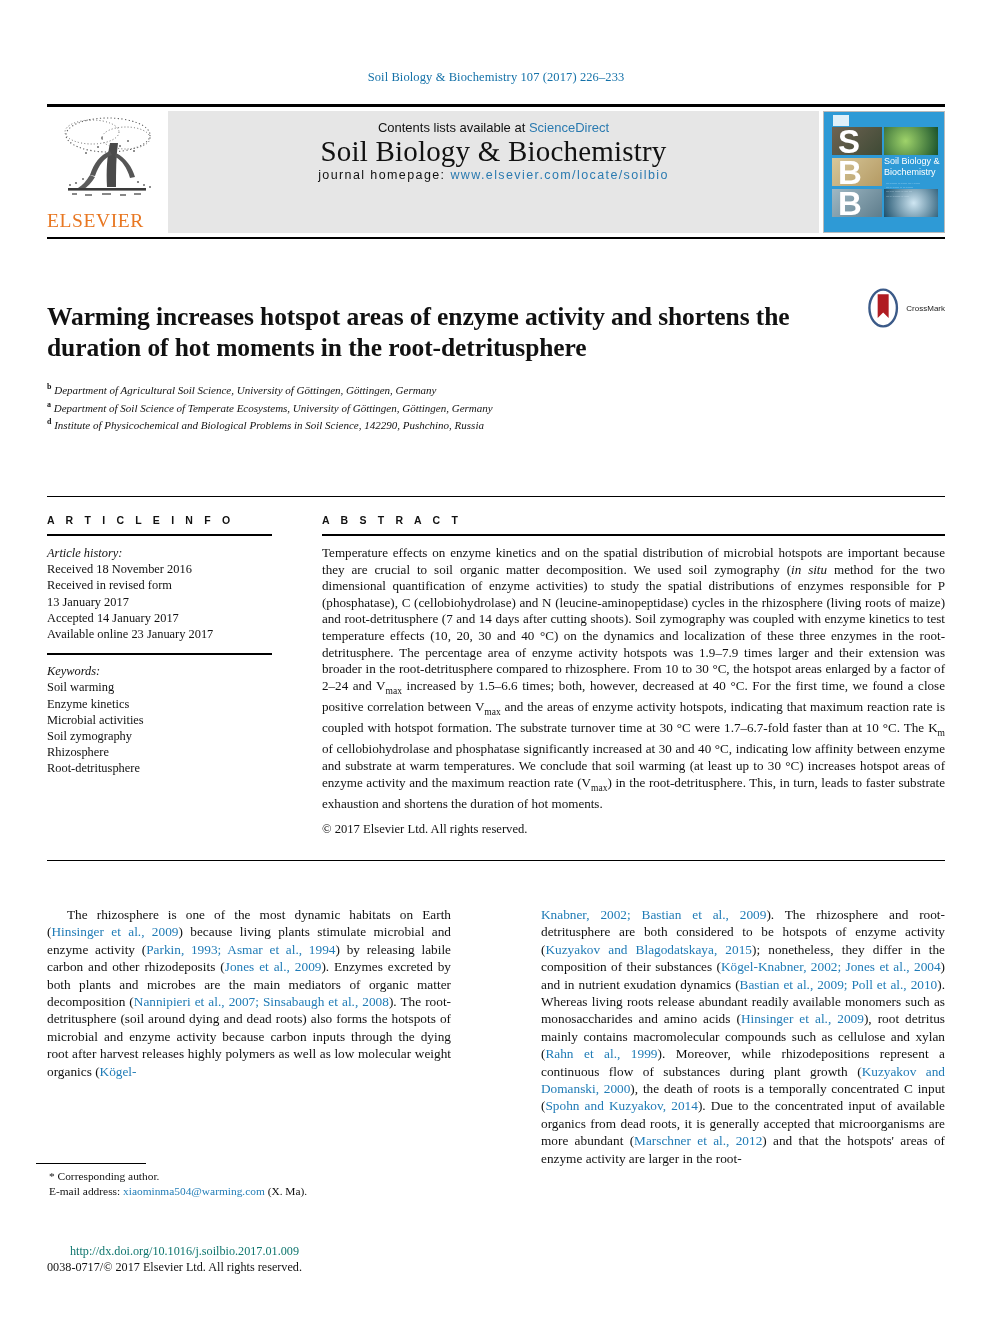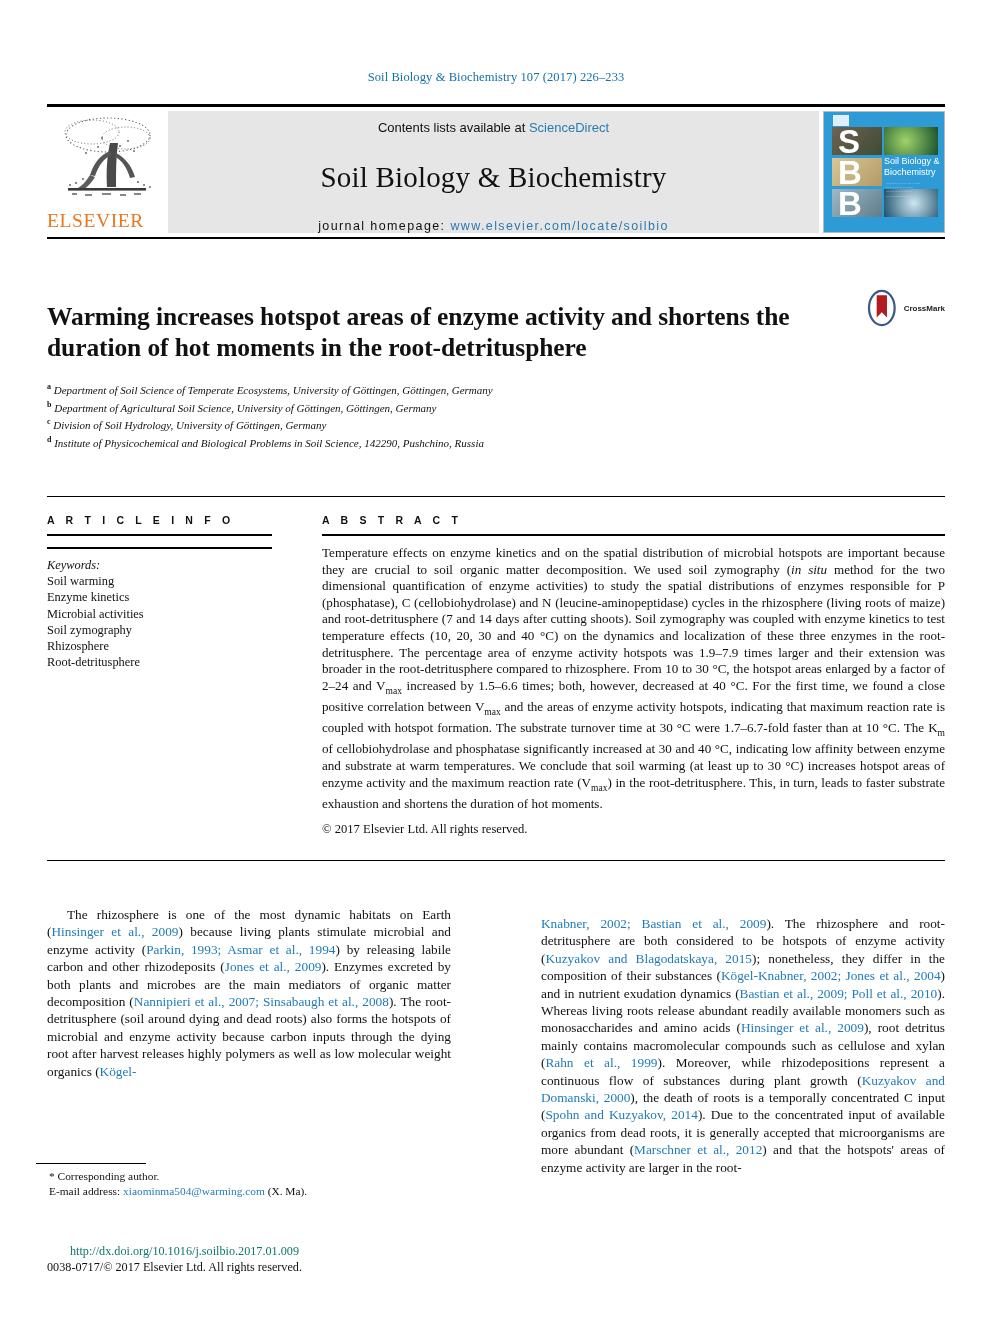--- a/index.html
+++ b/index.html
@@ -71,23 +71,22 @@
     letter-spacing: .6px;
   }
   .mast-center {
     flex: 1 1 auto;
     background: #e6e6e6;
     margin-left: 3px;
     margin-right: 4px;
     position: relative;
     display: flex;
     flex-direction: column;
-    justify-content: space-between;
     align-items: center;
-    padding: 9px 0 0;
+    padding: 9px 0 8px;
     box-sizing: border-box;
   }
   .contents-line {
     font-size: 13px;
     font-family: "Liberation Sans", sans-serif;
     color: #111;
   }
   .contents-line .sd { color: #2a7ab0; }
   .journal-title {
     font-family: "Liberation Serif", serif;
@@ -182,21 +181,21 @@
     right: 0;
     top: 0;
     width: 82px;
     height: 48px;
     display: flex;
     align-items: center;
   }
   .crossmark-label {
     font-family: "Liberation Sans", sans-serif;
     font-size: 8px;
-    font-weight: bold;
+    font-weight: normal;
     color: #222;
     margin-left: 3px;
   }
 
   .authors {
     margin-top: 16px;
     font-family: "Liberation Serif", serif;
     font-size: 17.5px;
     line-height: 24px;
     color: #111;
@@ -286,21 +285,21 @@
     position: absolute;
     top: 906px;
     width: 404px;
     font-family: "Liberation Serif", serif;
     font-size: 13.3px;
     line-height: 17.4px;
     text-align: justify;
     color: #111;
   }
   #col-left { left: 47px; }
-  #col-right { left: 541px; top: 906px; margin-top: 9px; }
+  #col-right { left: 541px; top: 906px; }
   .h2 {
     font-family: "Liberation Sans", sans-serif;
     font-size: 13.2px;
     font-weight: bold;
     color: #111;
     margin: 0 0 18px 0;
     letter-spacing: .1px;
   }
   .para { margin: 0; text-indent: 20px; }
   a.ref, .ref {
@@ -429,32 +428,39 @@
         <ellipse cx="22" cy="22" rx="15" ry="20" fill="#ffffff" stroke="#3b5a88" stroke-width="2.6"></ellipse>
         <path d="M16 7 L28 7 L28 33 L22 27 L16 33 Z" fill="#b01c22"></path>
       </svg>
       <span class="crossmark-label">CrossMark</span>
     </div>
 
     <h1 class="paper-title">Warming increases hotspot areas of enzyme activity and shortens the duration of hot moments in the root-detritusphere</h1>
 
 
     <div class="affiliations">
+      <div><sup>b</sup> <span>Department of Agricultural Soil Science, University of Göttingen, Göttingen, Germany</span></div>
       <div><sup>a</sup> <span>Department of Soil Science of Temperate Ecosystems, University of Göttingen, Göttingen, Germany</span></div>
-      <div><sup>b</sup> <span>Department of Agricultural Soil Science, University of Göttingen, Göttingen, Germany</span></div>
-      <div><sup>c</sup> <span>Division of Soil Hydrology, University of Göttingen, Germany</span></div>
       <div><sup>d</sup> <span>Institute of Physicochemical and Biological Problems in Soil Science, 142290, Pushchino, Russia</span></div>
     </div>
   </div>
 
   <div class="rule-thin" id="rule-above-info"></div>
 
   <div class="info-col">
     <div class="sec-head">A R T I C L E  I N F O</div>
     <div class="hr-dark"></div>
+    <div class="info-group">
+      <div class="lbl">Article history:</div>
+      <div>Received 18 November 2016</div>
+      <div>Received in revised form</div>
+      <div>13 January 2017</div>
+      <div>Accepted 14 January 2017</div>
+      <div>Available online 23 January 2017</div>
+    </div>
     <div class="hr-dark small"></div>
     <div class="info-group">
       <div class="lbl">Keywords:</div>
       <div>Soil warming</div>
       <div>Enzyme kinetics</div>
       <div>Microbial activities</div>
       <div>Soil zymography</div>
       <div>Rhizosphere</div>
       <div>Root-detritusphere</div>
     </div>

